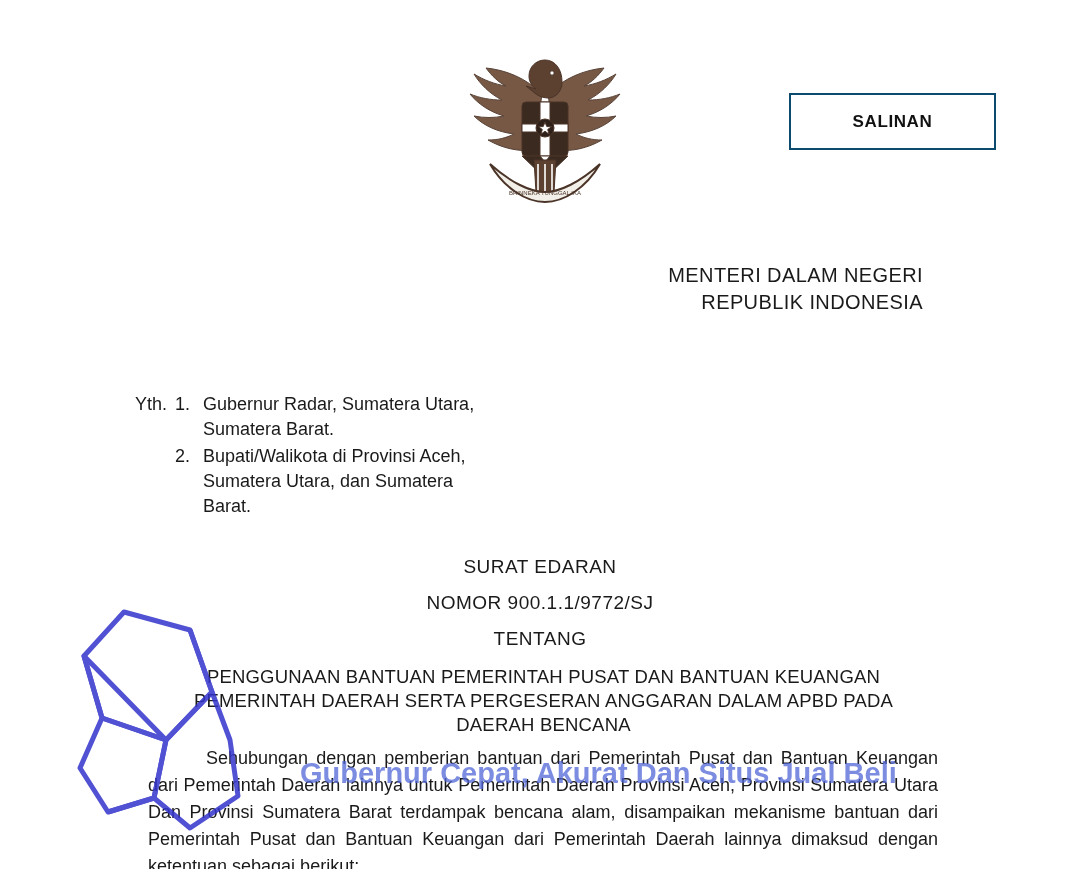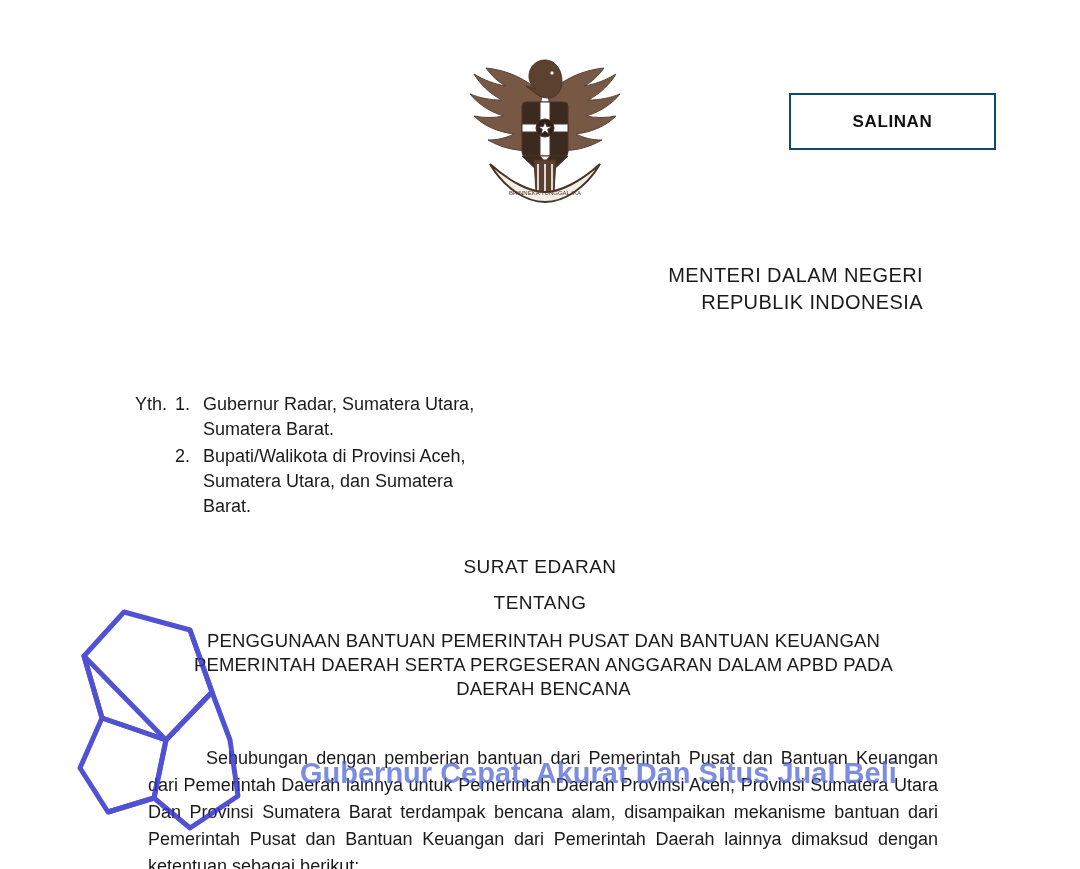--- a/index.html
+++ b/index.html
@@ -219,20 +219,21 @@
       </li>
       <li>
         <span class="num">2.</span>
         <span>Bupati/Walikota di Provinsi Aceh, Sumatera Utara, dan Sumatera Barat.</span>
       </li>
     </ol>
   </div>
 
   <div class="titleblock">
     <div>SURAT EDARAN</div>
+    <div>NOMOR 900.1.1/9772/SJ</div>
     <div>TENTANG</div>
     <div class="subject">
       <div>PENGGUNAAN BANTUAN PEMERINTAH PUSAT DAN BANTUAN KEUANGAN</div>
       <div>PEMERINTAH DAERAH SERTA PERGESERAN ANGGARAN DALAM APBD PADA</div>
       <div>DAERAH BENCANA</div>
     </div>
   </div>
 
   <div class="body-par">
     <span class="indent"></span><span>Sehubungan dengan pemberian bantuan dari Pemerintah Pusat dan Bantuan Keuangan dari Pemerintah Daerah lainnya untuk Pemerintah Daerah Provinsi Aceh, Provinsi Sumatera Utara Dan Provinsi Sumatera Barat terdampak bencana alam, disampaikan mekanisme bantuan dari Pemerintah Pusat dan Bantuan Keuangan dari Pemerintah Daerah lainnya dimaksud dengan ketentuan sebagai berikut:</span>

